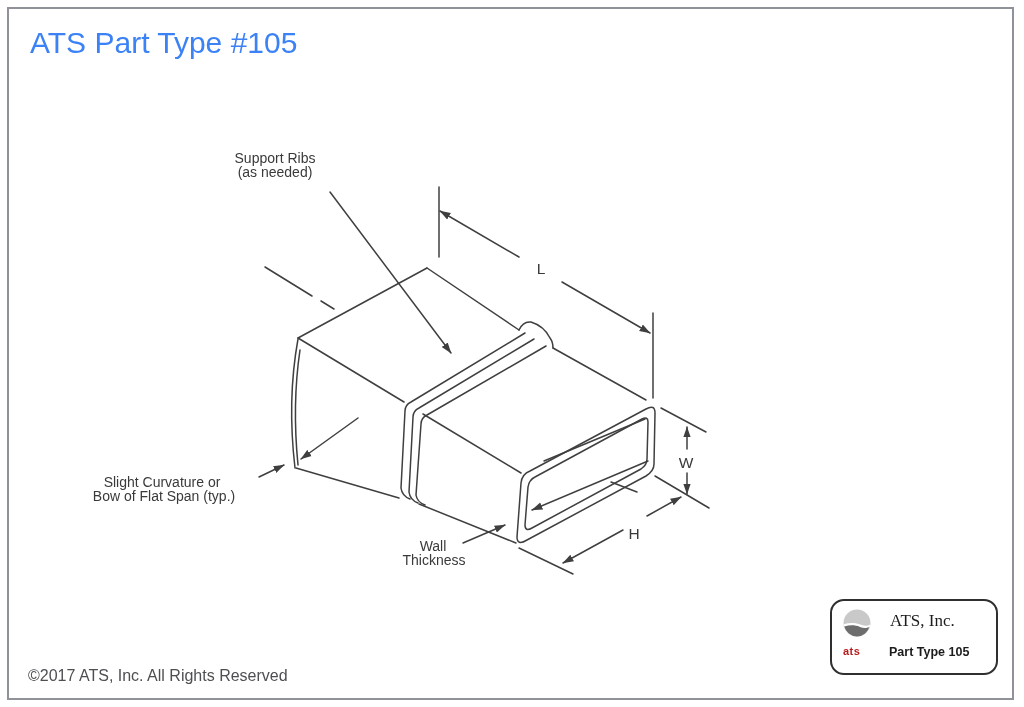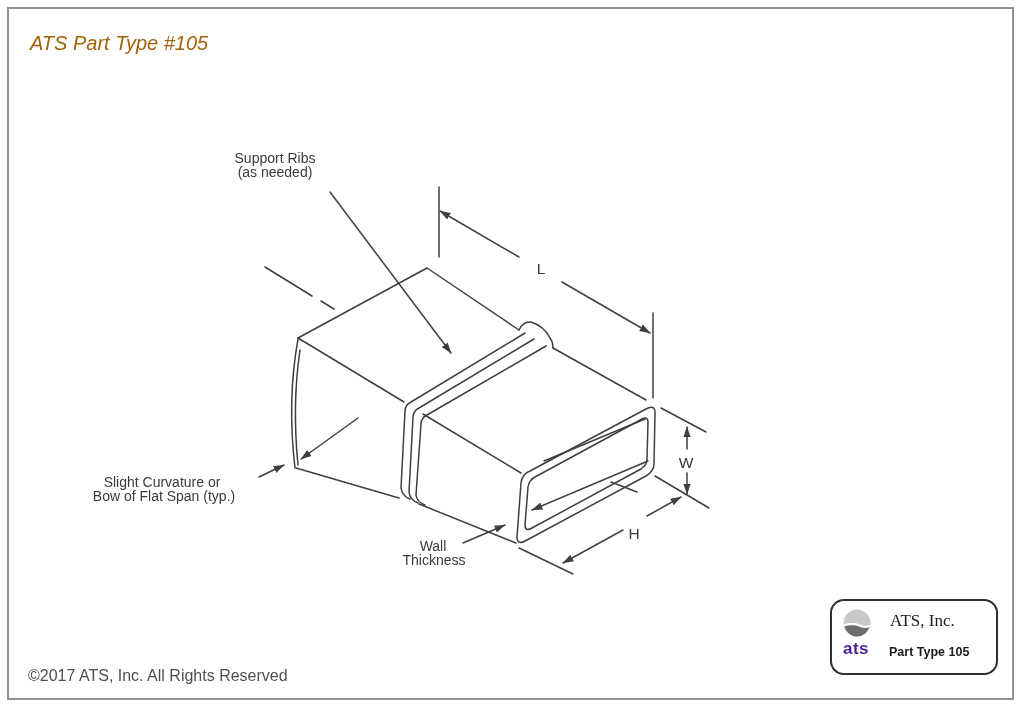--- a/index.html
+++ b/index.html
@@ -2,28 +2,28 @@
 <html><head>
 <meta charset="utf-8">
 <style>
   html,body{margin:0;padding:0;background:#ffffff;}
   body{width:1024px;height:707px;position:relative;overflow:hidden;
        font-family:"Liberation Sans",sans-serif;color:#222;}
   .frame{position:absolute;left:7px;top:7px;width:1007px;height:693px;
          border:2px solid #8f9399;background:#fff;box-sizing:border-box;}
   .title-block{position:absolute;left:30px;top:22px;}
   .title{font-size:31px;font-weight:700;color:#161616;letter-spacing:-0.3px;line-height:38px;}
-  .subtitle{font-size:20px;font-weight:400;color:#a16207;line-height:36px;margin-top:3px;font-style:italic;}
+  .subtitle{font-size:30px;font-weight:400;color:#3b82f6;line-height:36px;margin-top:3px;}
   .copyright{position:absolute;left:28px;top:667px;font-size:16px;color:#4d4f52;}
   .drawing{position:absolute;left:0;top:0;}
   .logo-box{position:absolute;left:830px;top:599px;width:168px;height:76px;
             border:2px solid #2f2f2f;border-radius:14px;background:#fff;box-sizing:border-box;}
   .logo-sphere{position:absolute;left:9px;top:7px;}
-  .logo-ats{position:absolute;left:11px;top:38px;font-size:17px;font-weight:600;
-            letter-spacing:0.5px;color:#4c1d95;}
+  .logo-ats{position:absolute;left:11px;top:44px;font-size:11px;font-weight:600;
+            letter-spacing:0.5px;color:#b91c1c;}
   .logo-company{position:absolute;left:58px;top:10px;font-size:17px;color:#1c1c1c;font-family:Liberation Serif, serif;}
   .logo-part{position:absolute;left:57px;top:44px;font-size:12.5px;font-weight:700;color:#1c1c1c;}
   svg .ln{fill:none;stroke:#3f3f3f;stroke-width:1.5;stroke-linecap:round;stroke-linejoin:round;}
   svg .lbl{fill:#3a3a3a;font-family:"Liberation Sans",sans-serif;font-size:14px;text-anchor:middle;}
   svg .dim{fill:#3a3a3a;font-family:"Liberation Sans",sans-serif;font-size:15.5px;text-anchor:middle;}
 </style>
 </head>
 <body>
 
 <div class="frame"></div>

